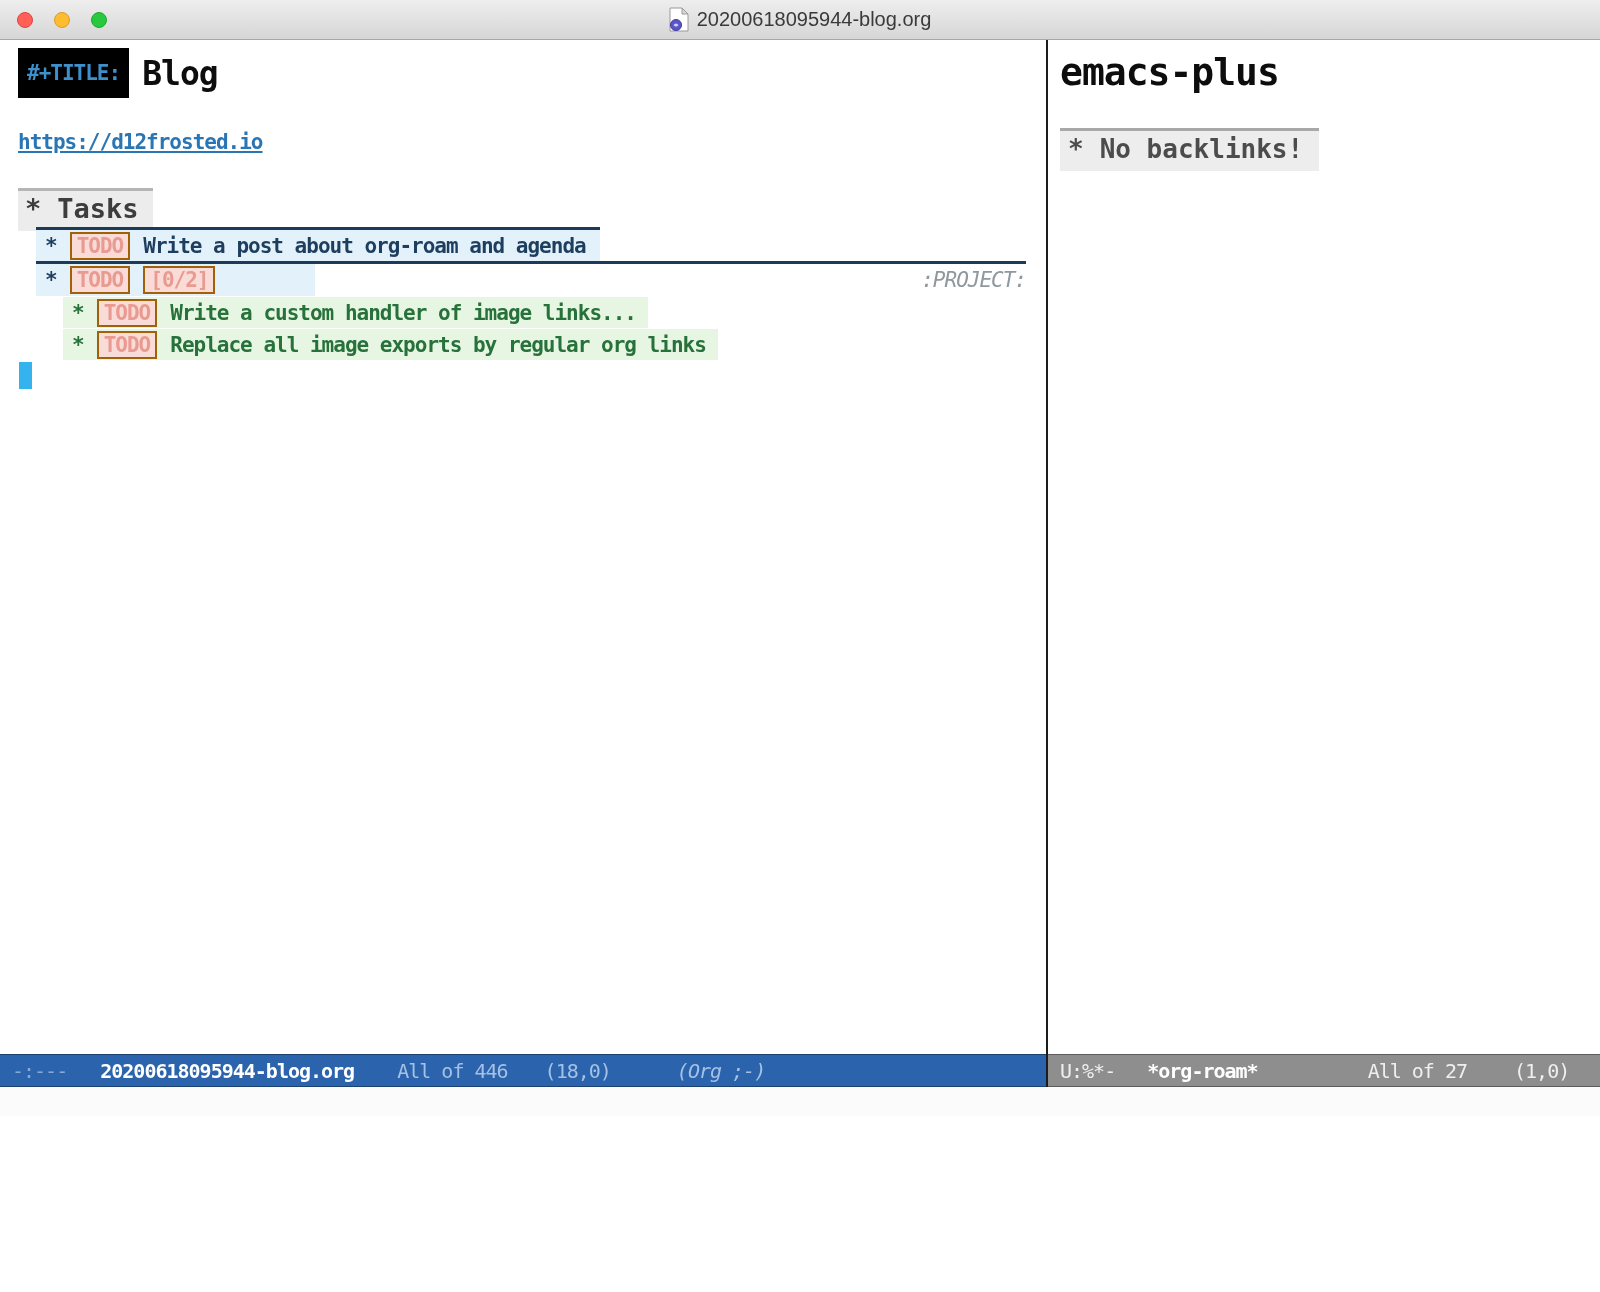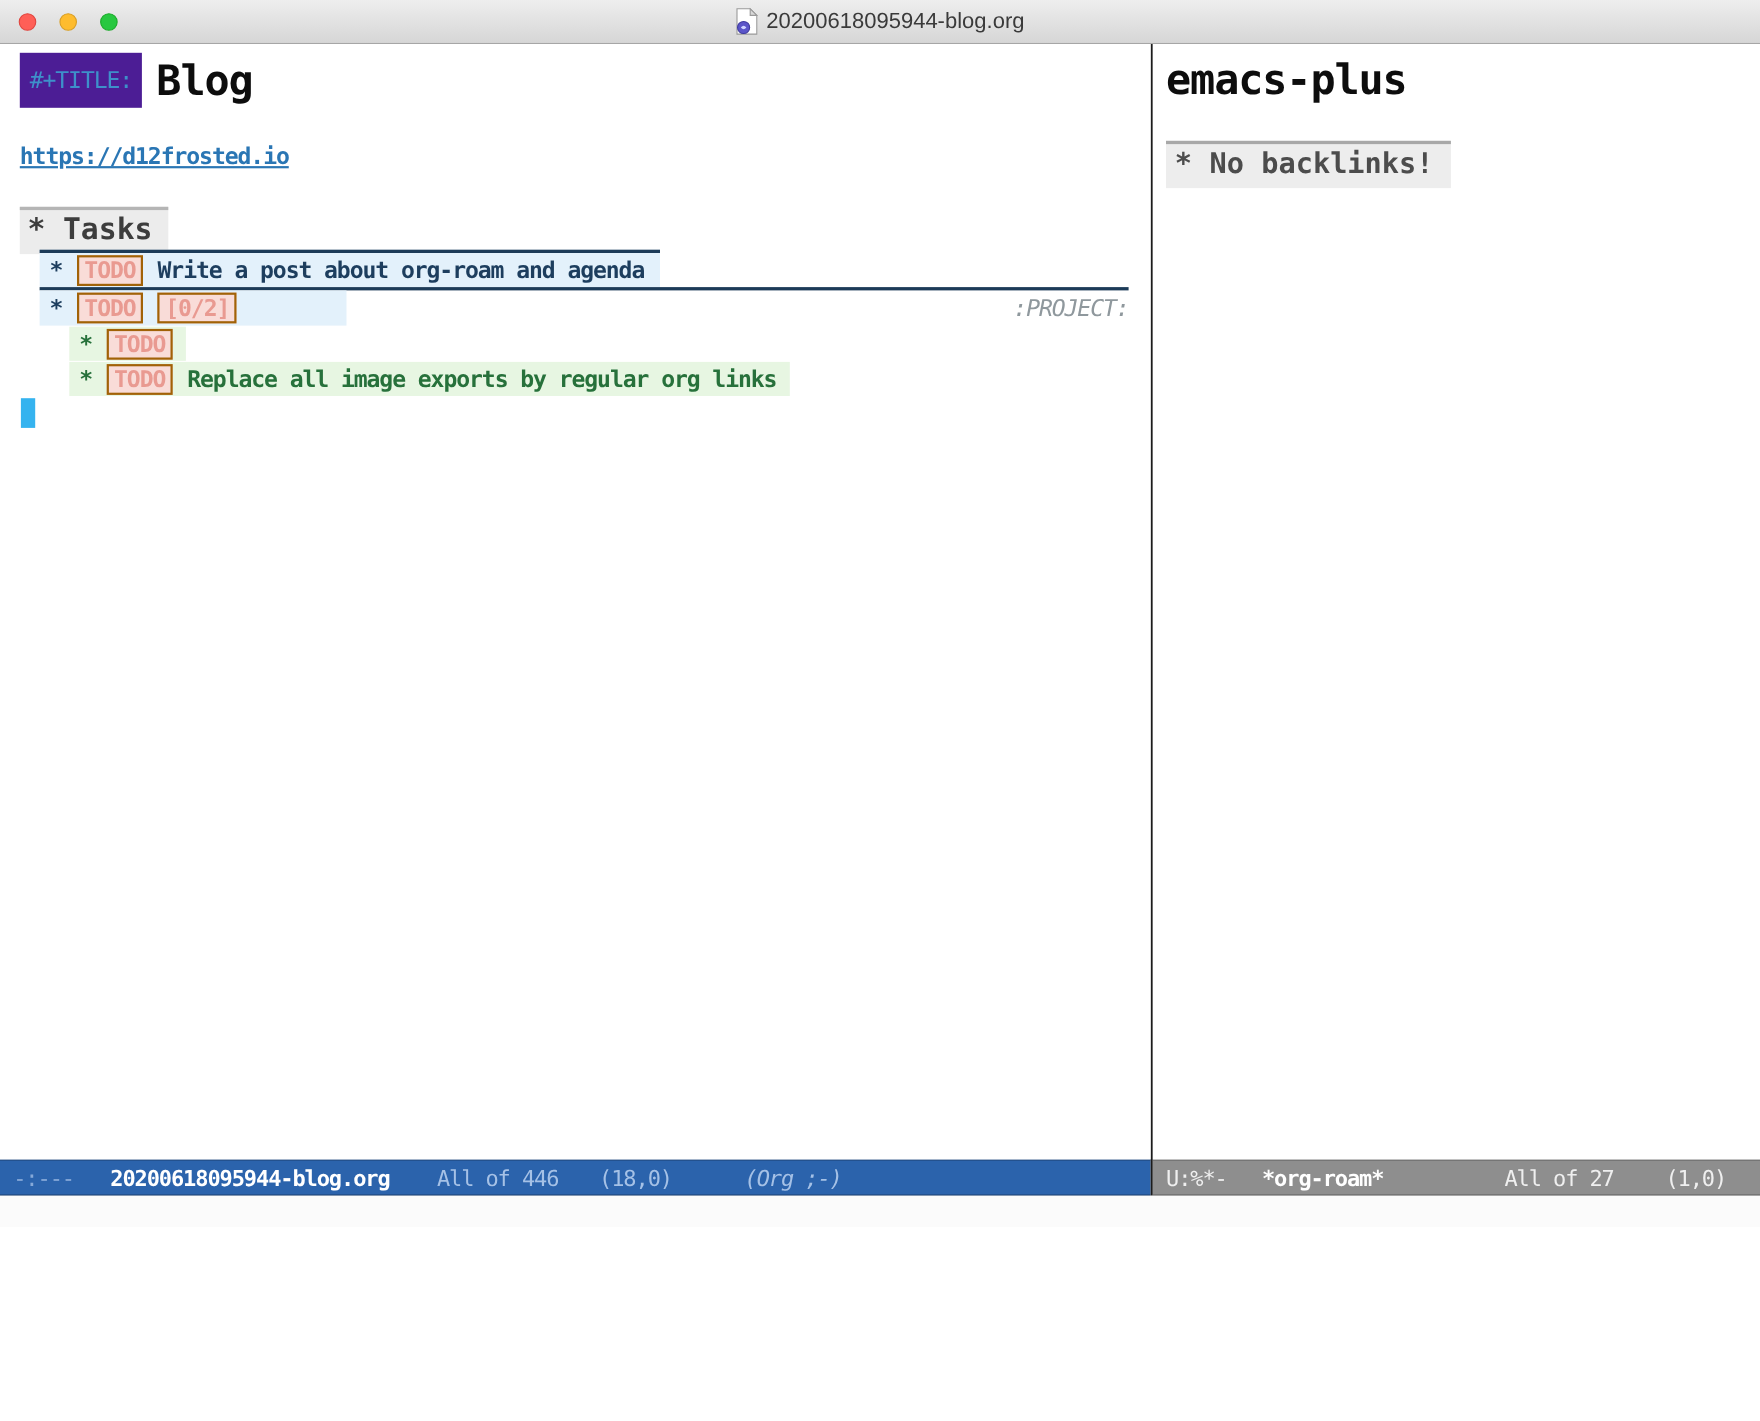--- a/index.html
+++ b/index.html
@@ -34,24 +34,24 @@
   .main { flex:1 1 auto; display:flex; min-height:0; }
   .pane { display:flex; flex-direction:column; min-width:0; }
   .pane.left  { width:1046px; flex:0 0 1046px; }
   .pane.right { flex:1 1 auto; }
   .vdivider { width:2px; flex:0 0 2px; background:#1c1c1c; }
   .buffer { flex:1 1 auto; position:relative; background:#fff; overflow:hidden; }
 
   
   .title-line { position:absolute; left:18px; top:8px; display:flex; align-items:center; gap:13px; }
   .kw-title {
-    background:#4c1d95; color:#3e90ca; font-size:21px; font-weight:normal;
+    background:#000000; color:#3e90ca; font-size:21px; font-weight:bold;
     padding:13px 9px; letter-spacing:-1px;text-align:right;
   }
-  .doc-title { font-size:38px; font-weight:bold; color:#0d0d0d; letter-spacing:-1px; }
+  .doc-title { font-size:33px; font-weight:bold; color:#0d0d0d; letter-spacing:-1px; }
 
   .org-link {
     position:absolute; left:18px; top:90px;
     font-size:21px; font-weight:bold; color:#2a76b4;
     text-decoration:underline; letter-spacing:-1px;
   }
 
   .tasks-heading {
     position:absolute; left:18px; top:148px;
     display:inline-flex; align-items:center; gap:16px;
@@ -184,20 +184,21 @@
             <span class="nav-star">*</span>
             <span class="todo-kw">TODO</span>
             <span class="todo-kw">[0/2]</span>
           </div>
           <span class="proj-tag">:PROJECT:</span>
         </div>
 
         <div class="sub-row first">
           <span class="grn-star">*</span>
           <span class="todo-kw">TODO</span>
+          <span class="grn-title">Write a custom handler of image links...</span>
         </div>
         <div class="sub-row second">
           <span class="grn-star">*</span>
           <span class="todo-kw">TODO</span>
           <span class="grn-title">Replace all image exports by regular org links</span>
         </div>
 
         <div class="cursor"></div>
       </div>
 

